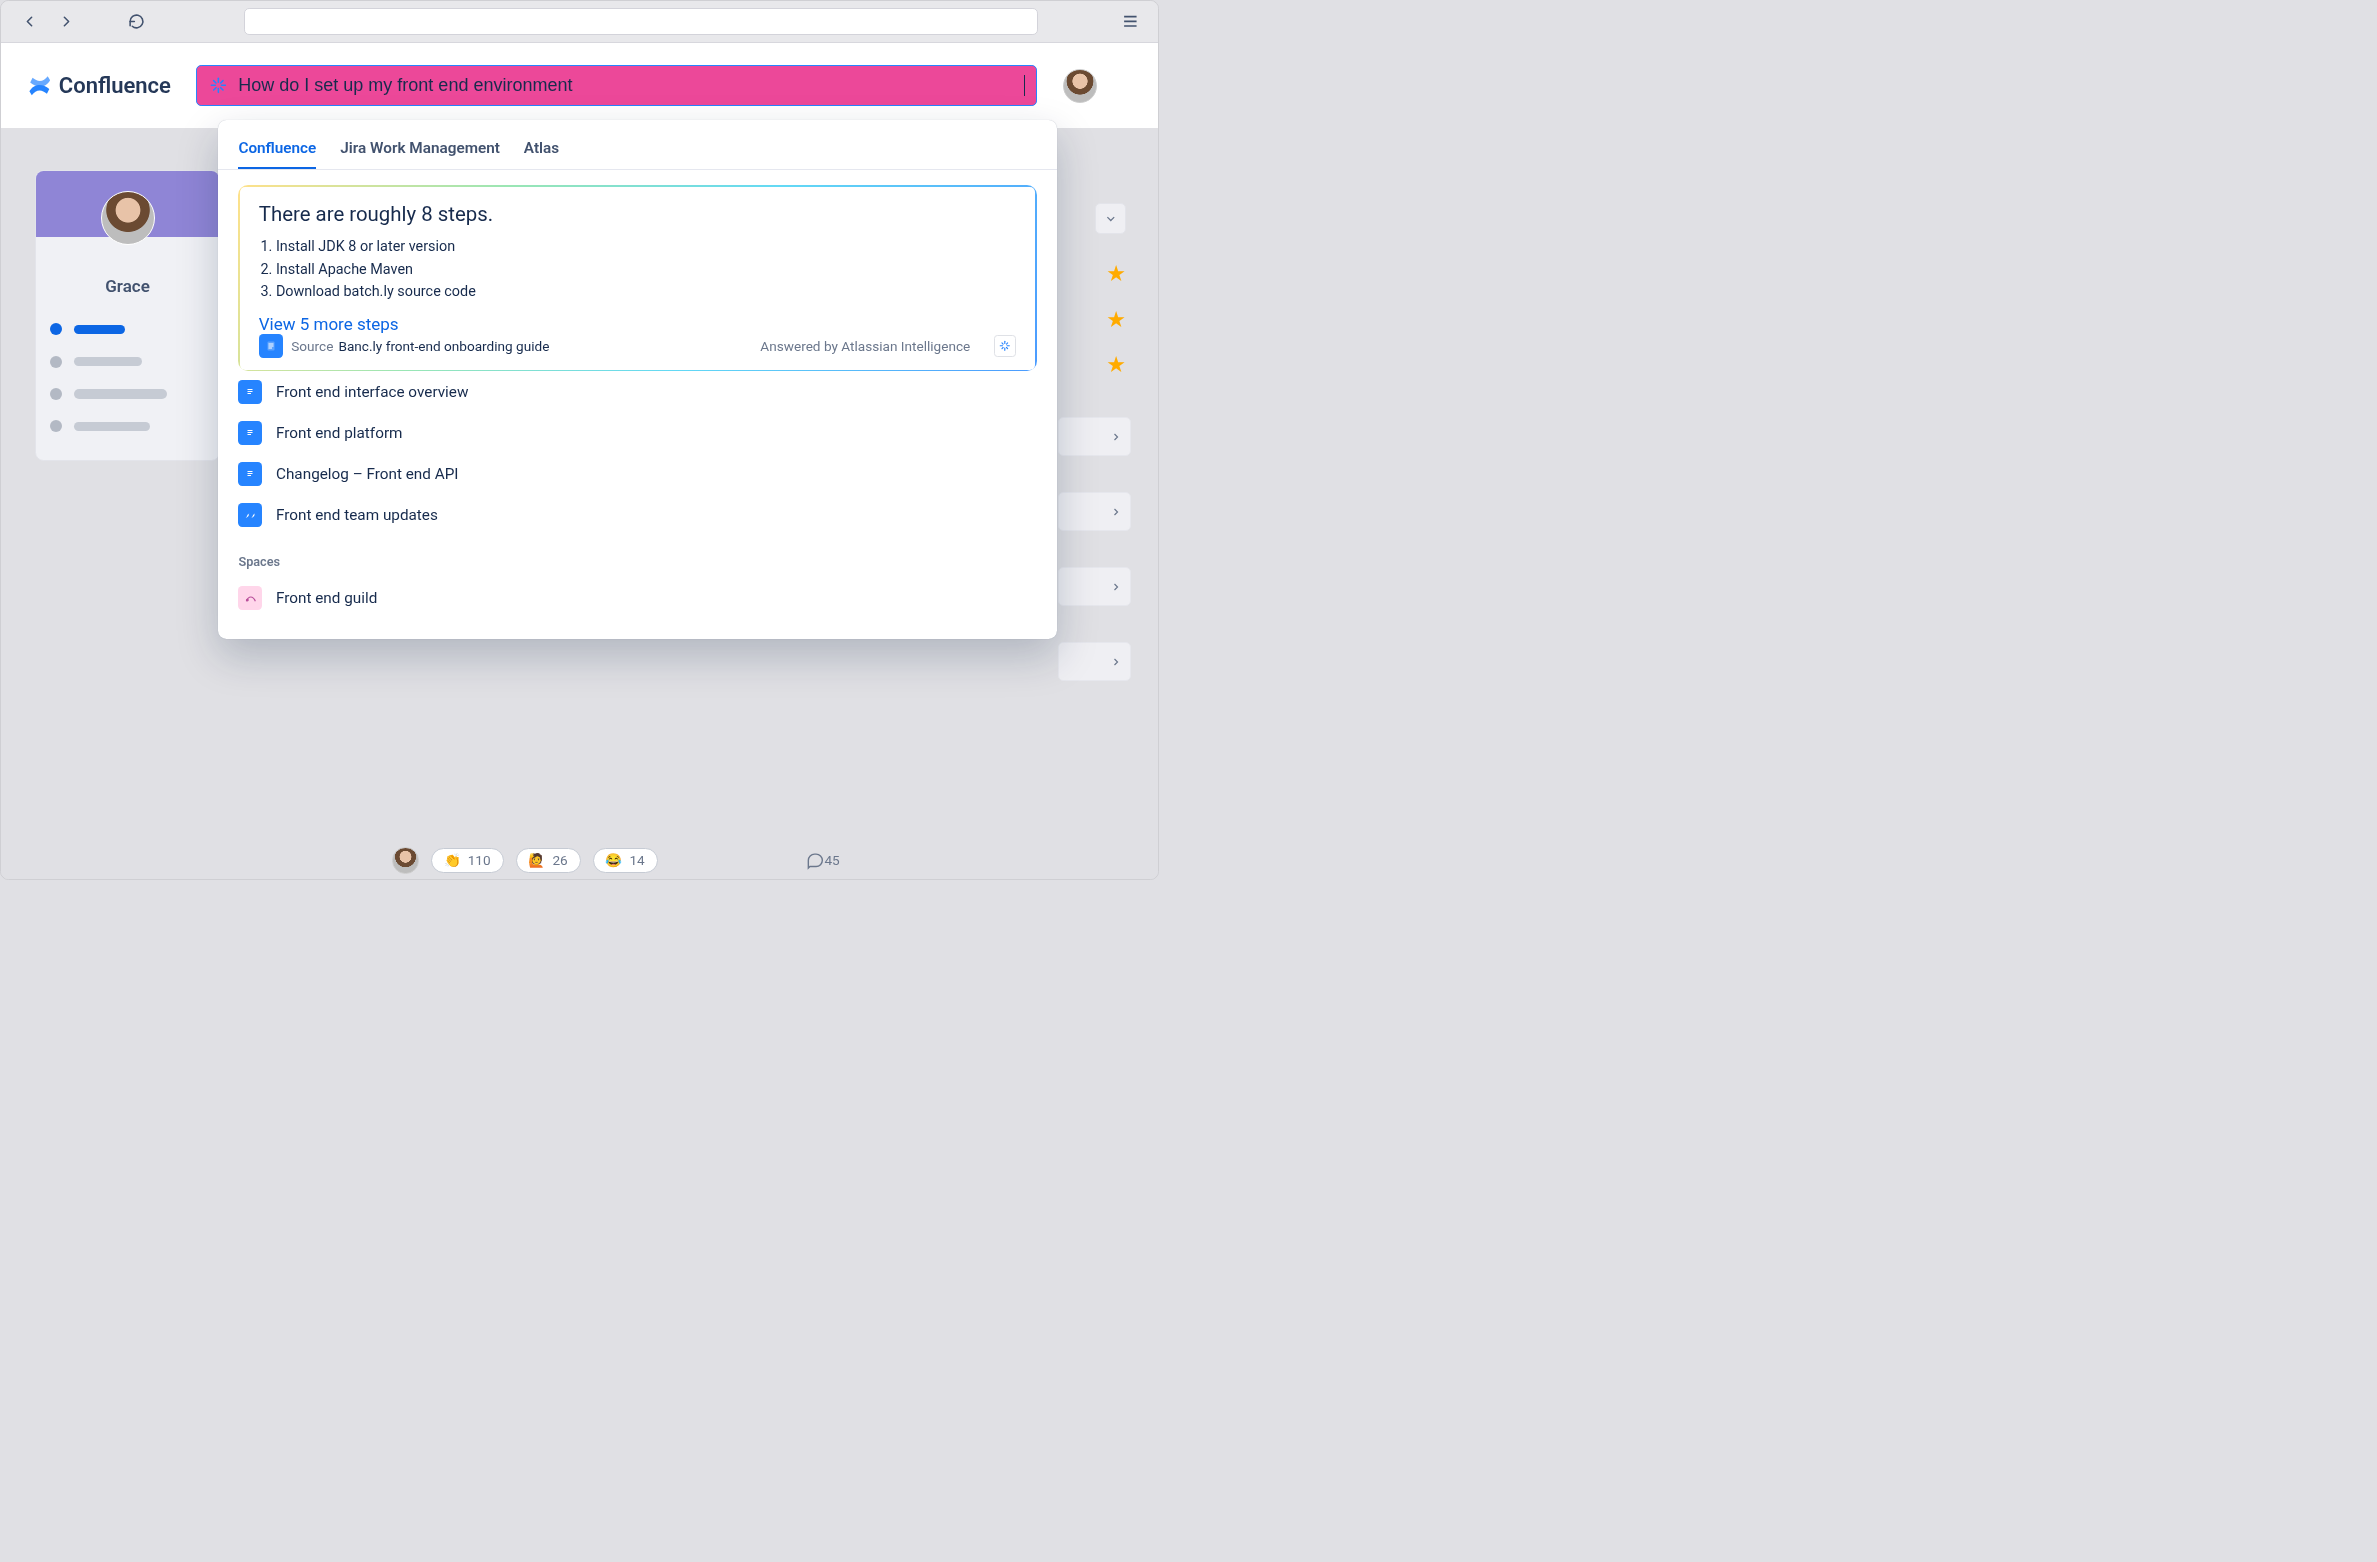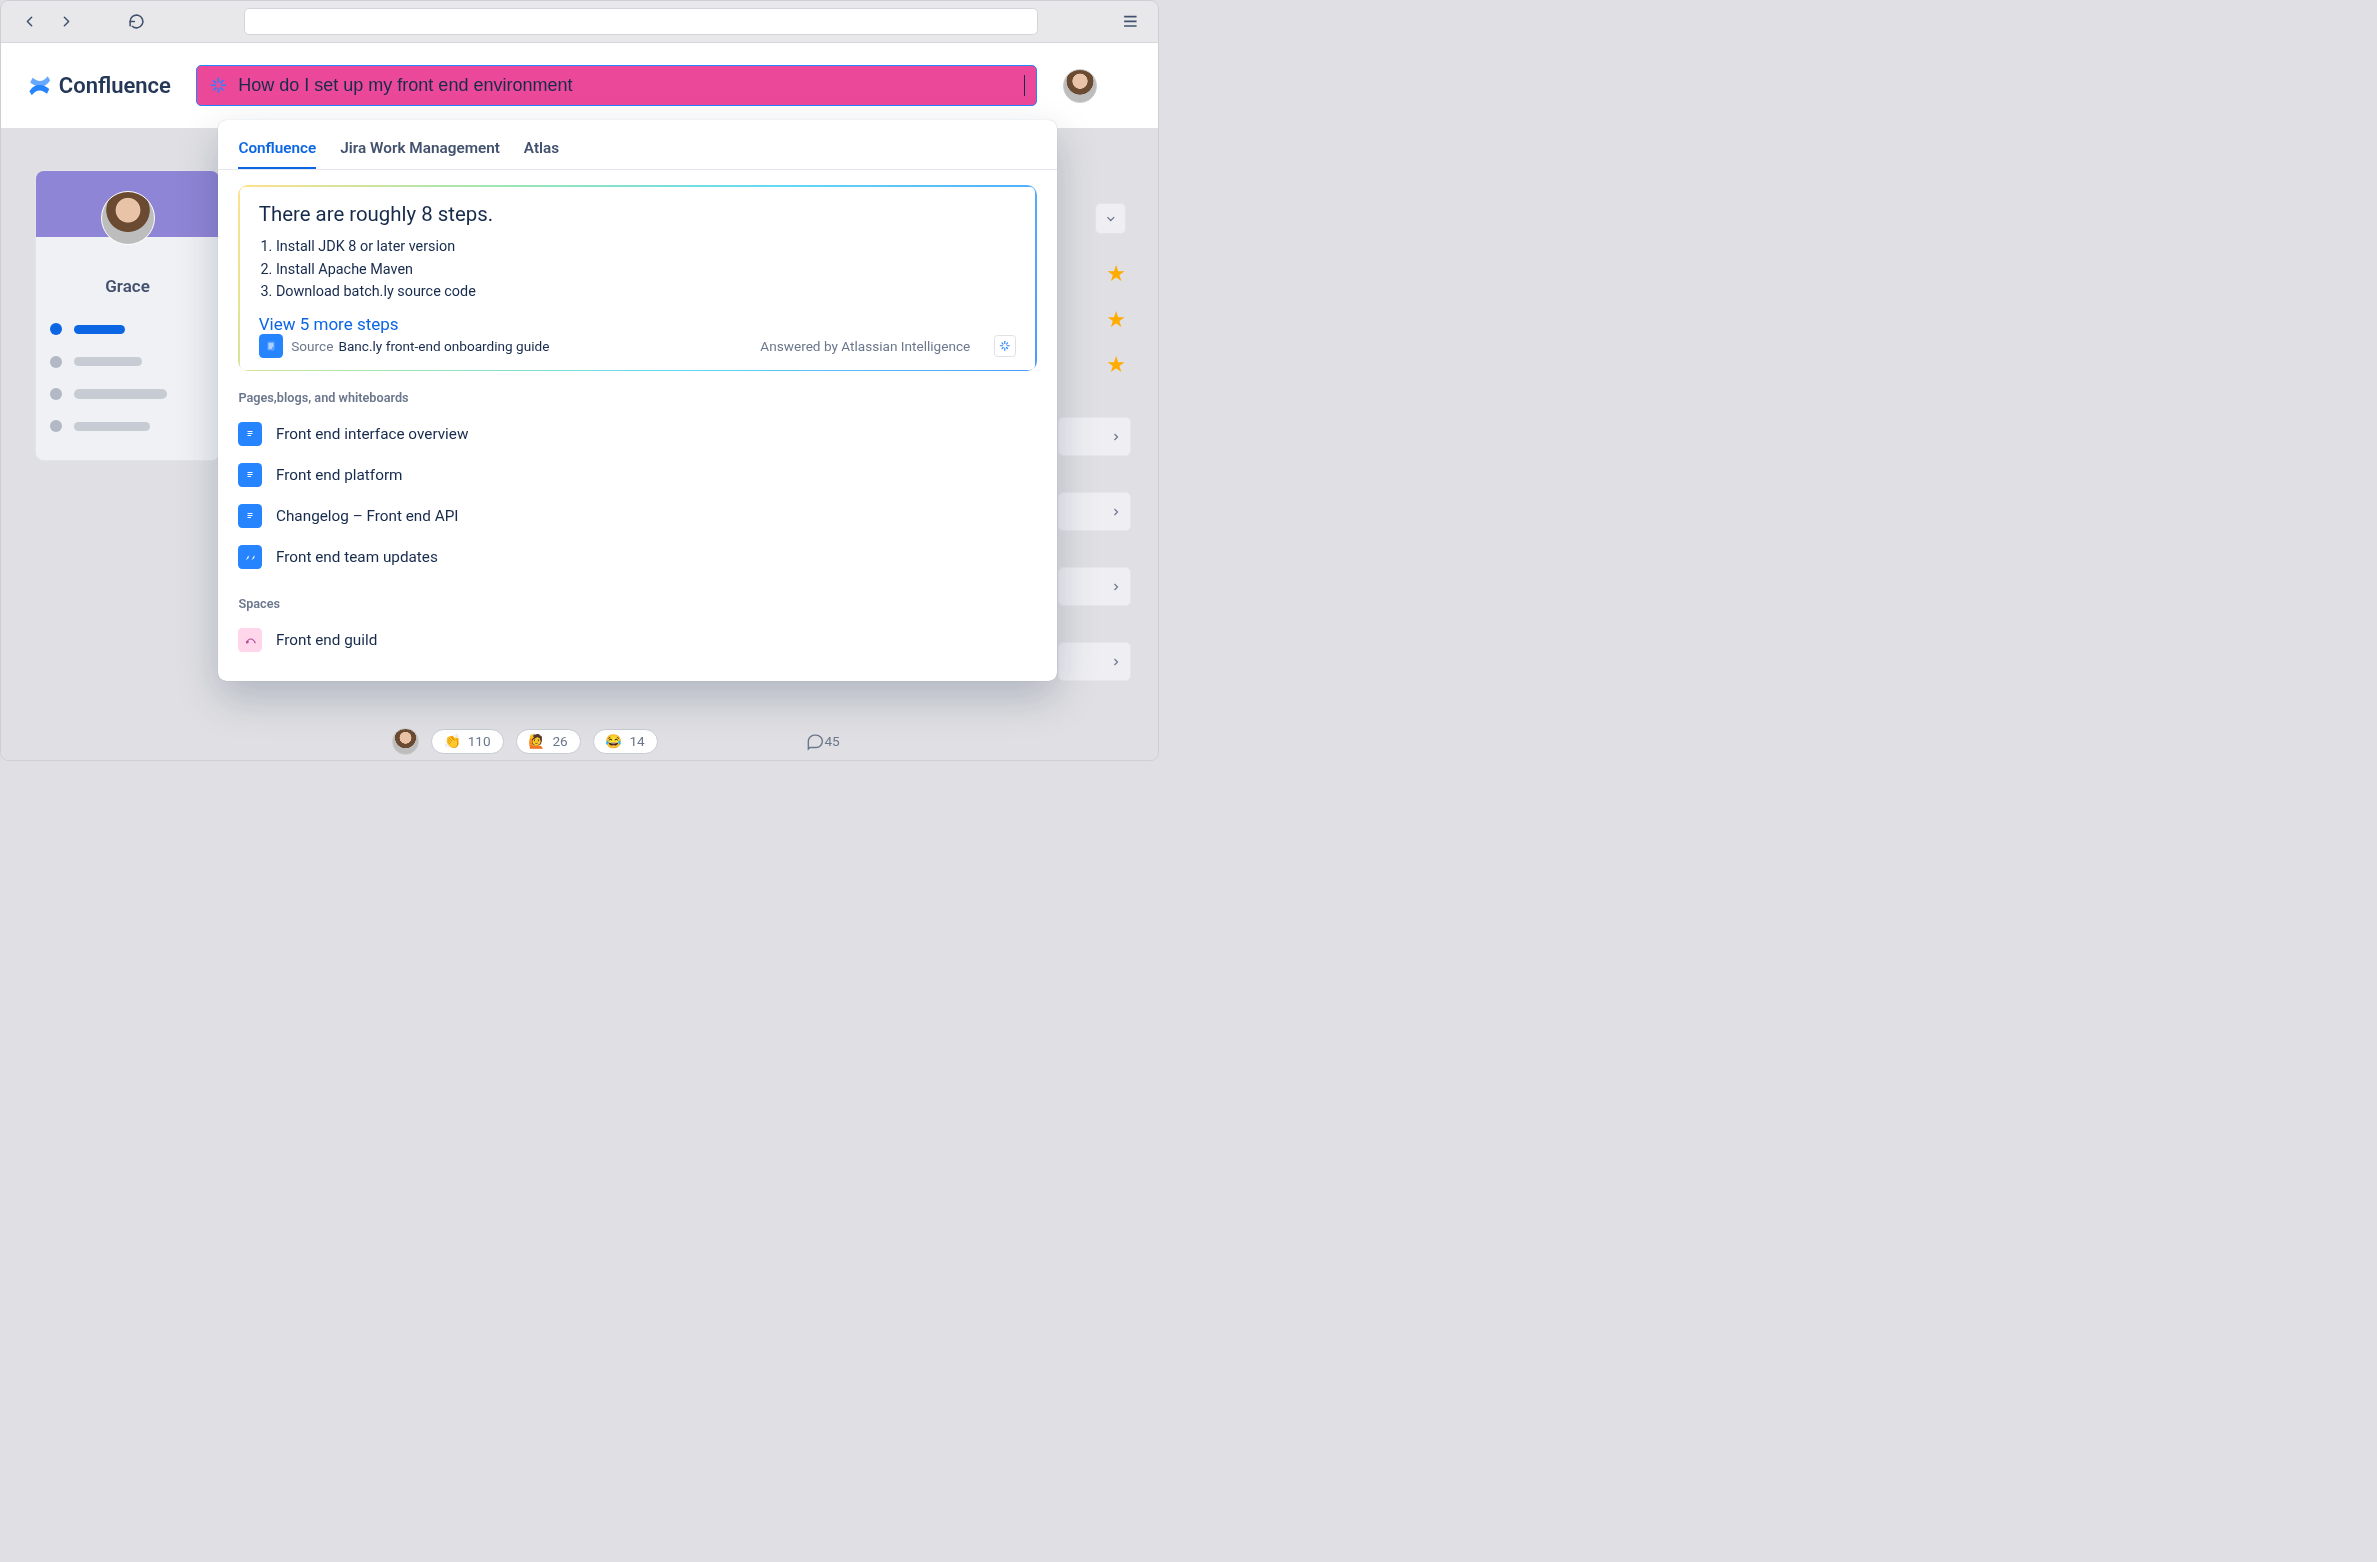--- a/index.html
+++ b/index.html
@@ -5,21 +5,21 @@
   * { box-sizing: border-box; margin: 0; padding: 0; }
   html, body { width: 100%; height: 100%; }
   body {
     font-family: -apple-system, BlinkMacSystemFont, "Segoe UI", Roboto, Helvetica, Arial, sans-serif;
     background: #e0e0e4;
     color: #172B4D;
     overflow: hidden;
   }
   .viewport {
     width: 1159px;
-    height: 761px;
+    height: 880px;
     position: relative;
     background: #e0e0e4;
     border-radius: 8.5px;
     overflow: hidden;
     border: 0.8px solid #cfcfd3;
   }
 
   
   .browser-bar {
     height: 42px;
@@ -315,21 +315,20 @@
                   <line x1="15" y1="15" x2="17" y2="17"></line>
                 <line x1="7" y1="17" x2="9" y2="15"></line>
                   <line x1="15" y1="9" x2="17" y2="7"></line>
               </svg>
             </span>
           </span>
         </div>
       </div>
     </div>
 
-    <div class="section-h">Pages,blogs, and whiteboards</div>
 
     <div class="res-row">
       <span class="icon-sq ic-page">
         <svg width="12" height="12" viewBox="0 0 24 24">
             <rect x="7" y="6" width="10" height="2" fill="#fff"></rect>
             <rect x="7" y="10" width="10" height="2" fill="#fff"></rect>
             <rect x="7" y="14" width="7" height="2" fill="#fff"></rect>
           </svg>
       </span>
       <span class="t">Front end interface overview</span>

